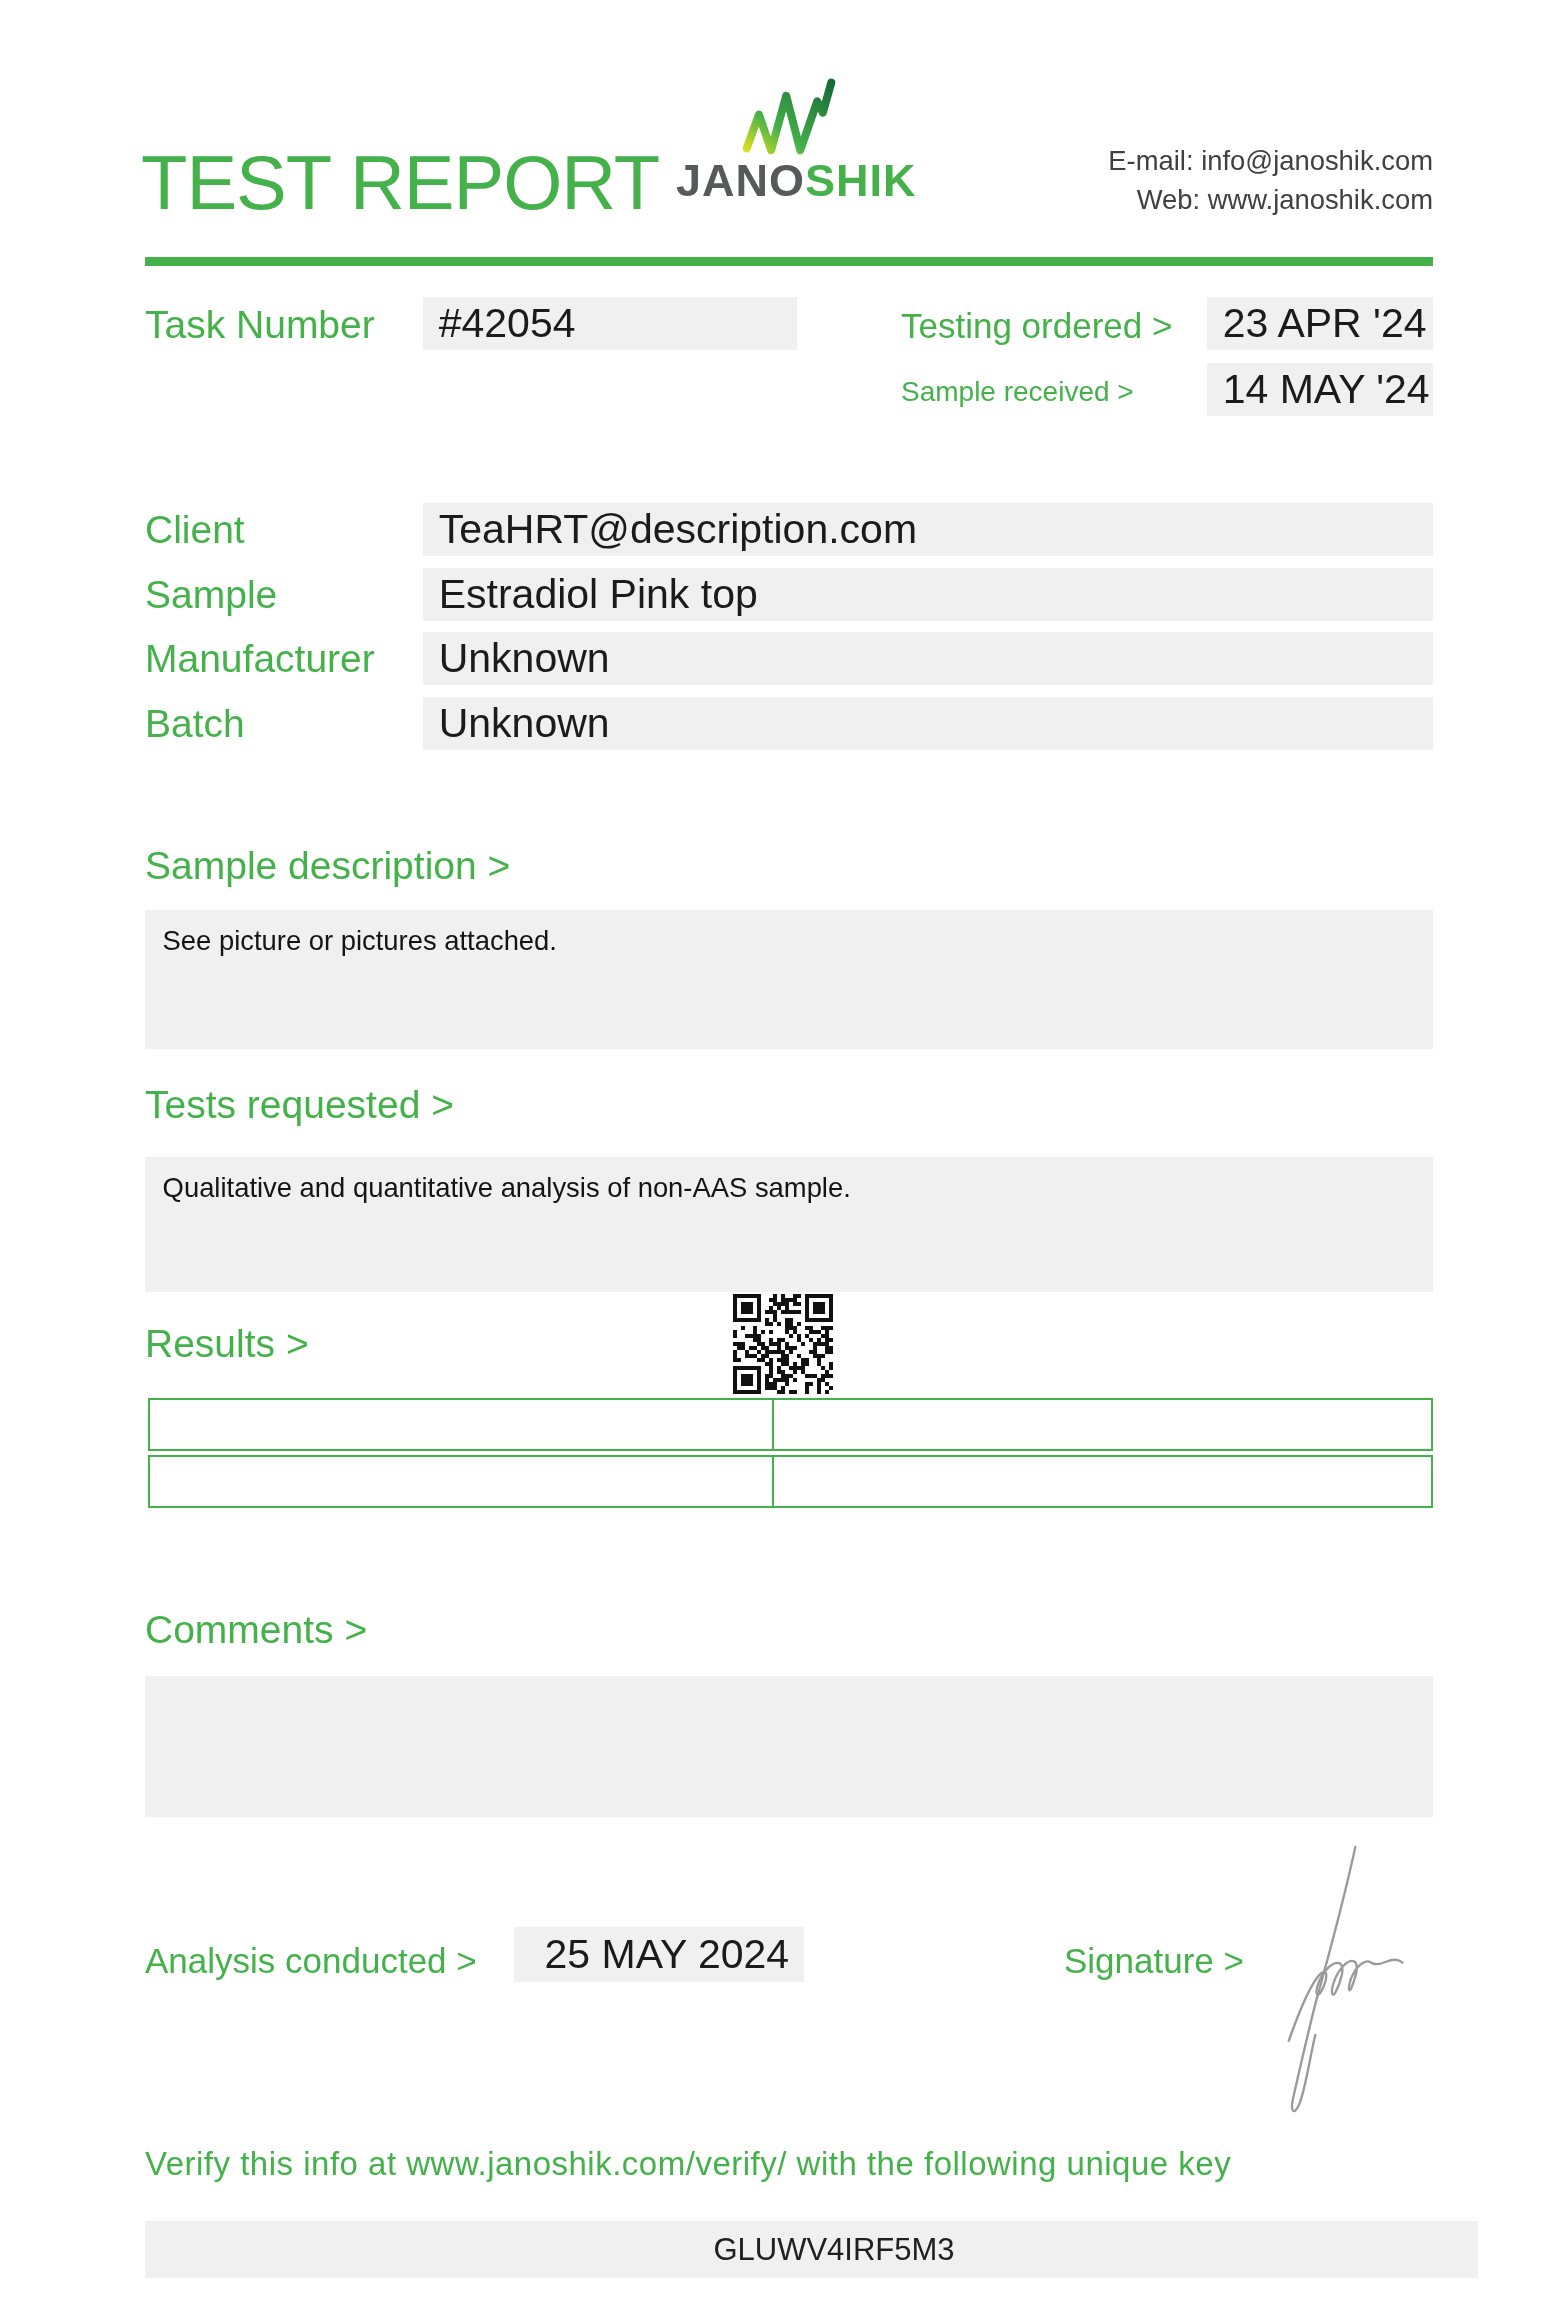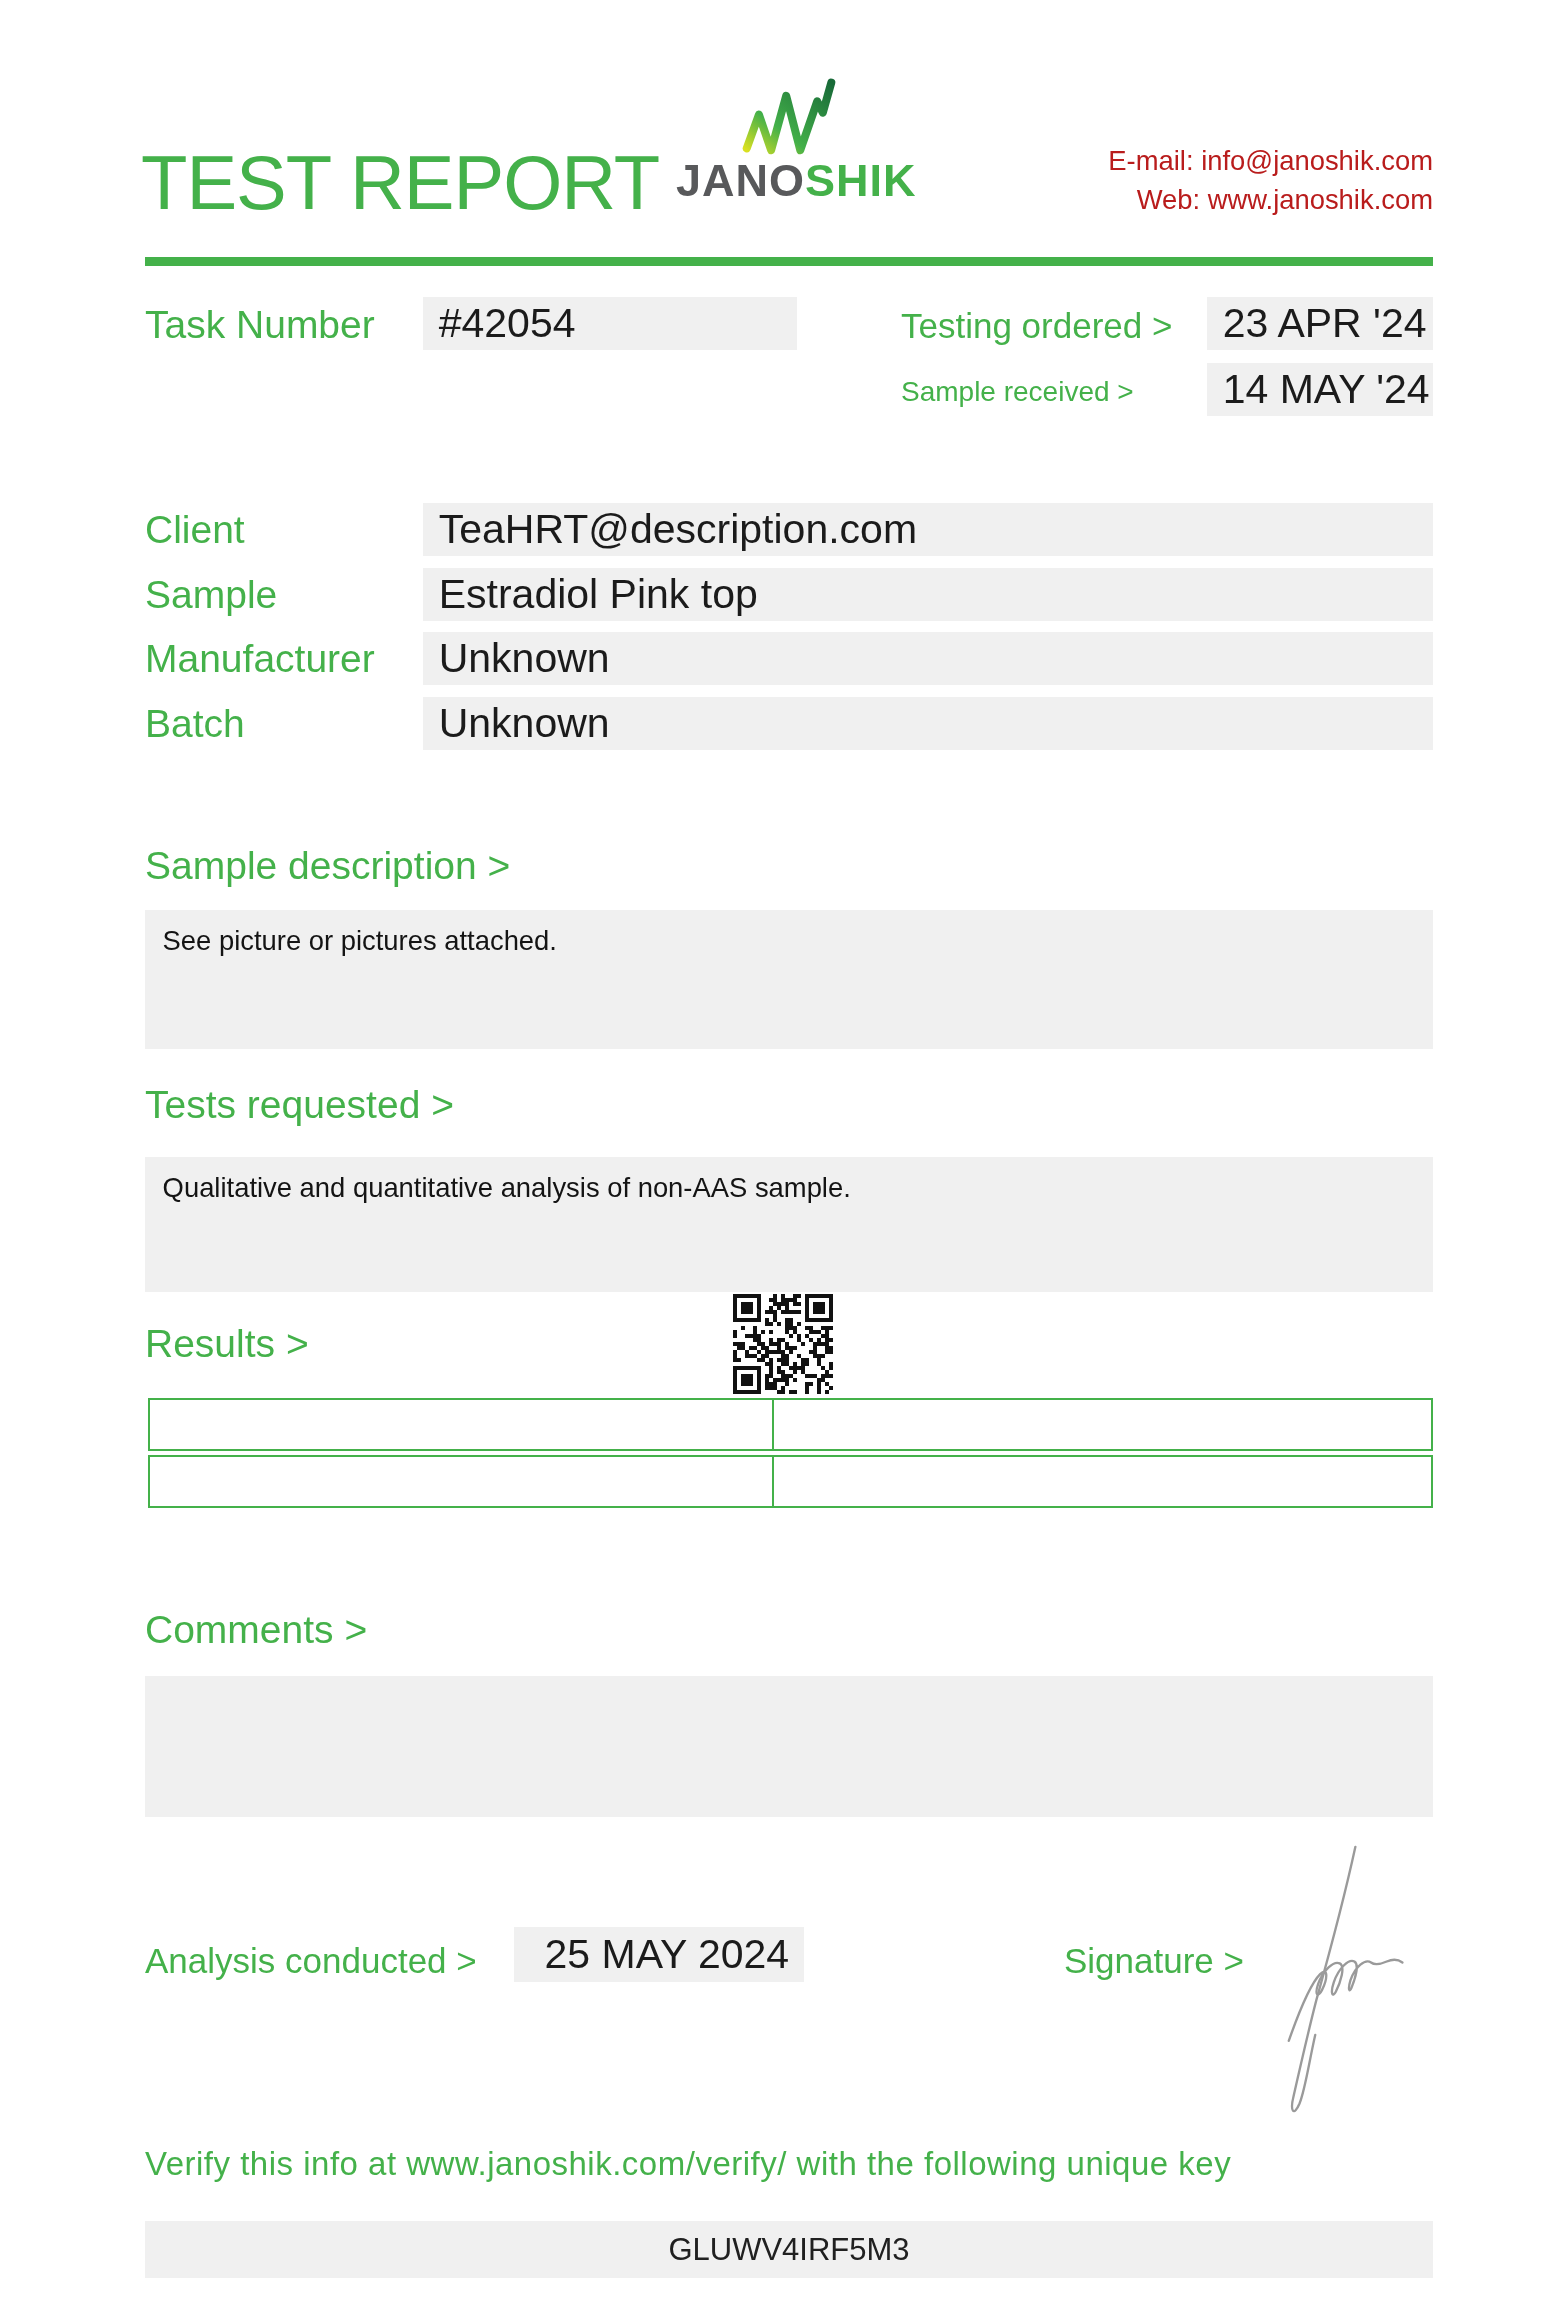--- a/index.html
+++ b/index.html
@@ -9,21 +9,21 @@
   }
   .abs { position:absolute; }
 
   
   .title { left:141px; top:139px; font-size:76px; letter-spacing:-1px; color:var(--green); font-weight:400;text-align:center; }
   .logo  { left:676px; top:74px; width:225px; text-align:center; }
   .logo-icon { display:block; margin:0 auto 2px auto; }
   .logo-text { font-size:45px; font-weight:bold; letter-spacing:1px; line-height:1; }
   .logo-jano { color:#58595B; }
   .logo-shik { color:var(--green); }
-  .contact { right:135px; top:141px; text-align:right; font-size:27.4px; color:#b91c1c; line-height:39px; }
+  .contact { right:135px; top:141px; text-align:right; font-size:27.4px; color:#404040; line-height:39px; }
   .rule { left:145px; top:257px; width:1288px; height:8.8px; background:var(--green); }
 
   
   .green-label { color:var(--green); }
   .task-label   { left:145px; top:299px; height:51px; line-height:51px; font-size:39px; }
   .task-box     { left:423px; top:297px; width:374px; height:53px; }
   .ordered-label  { left:901px; top:301px; height:49px; line-height:49px; font-size:35px; }
   .ordered-box    { left:1207px; top:297px; width:226px; height:53px; }
   .received-label { left:901px; top:367px; height:49px; line-height:49px; font-size:28px; }
   .received-box   { left:1207px; top:363px; width:226px; height:53px; }
@@ -58,21 +58,21 @@
 
   
   .analysis-label { left:145px;  top:1935px; font-size:35px; line-height:51px; }
   .analysis-box   { left:514px;  top:1927px; width:290px; height:55px;text-align:center; }
   .analysis-box .value-text { line-height:55px; }
   .signature-label{ left:1064px; top:1935px; font-size:35px; line-height:51px; }
   .signature      { left:1269px; top:1839px; }
   .verify-line { left:145px; top:2145px; width:1288px; font-size:33px; color:var(--green);
                  letter-spacing:0.5px; white-space:nowrap; }
   .key-box { left:145px; top:2221px; width:1288px; height:57px; background:#F0F0F0;
-             text-align:center; font-size:31px; line-height:57px; color:#202020; }
+             text-align:center; font-size:31px; line-height:57px; color:#202020;padding-left:45px; }
 
   :root { --green:#44B14A; }
 </style>
 </head>
 <body>
 
 <div id="page">
 
   <div class="abs title">TEST REPORT</div>
 

